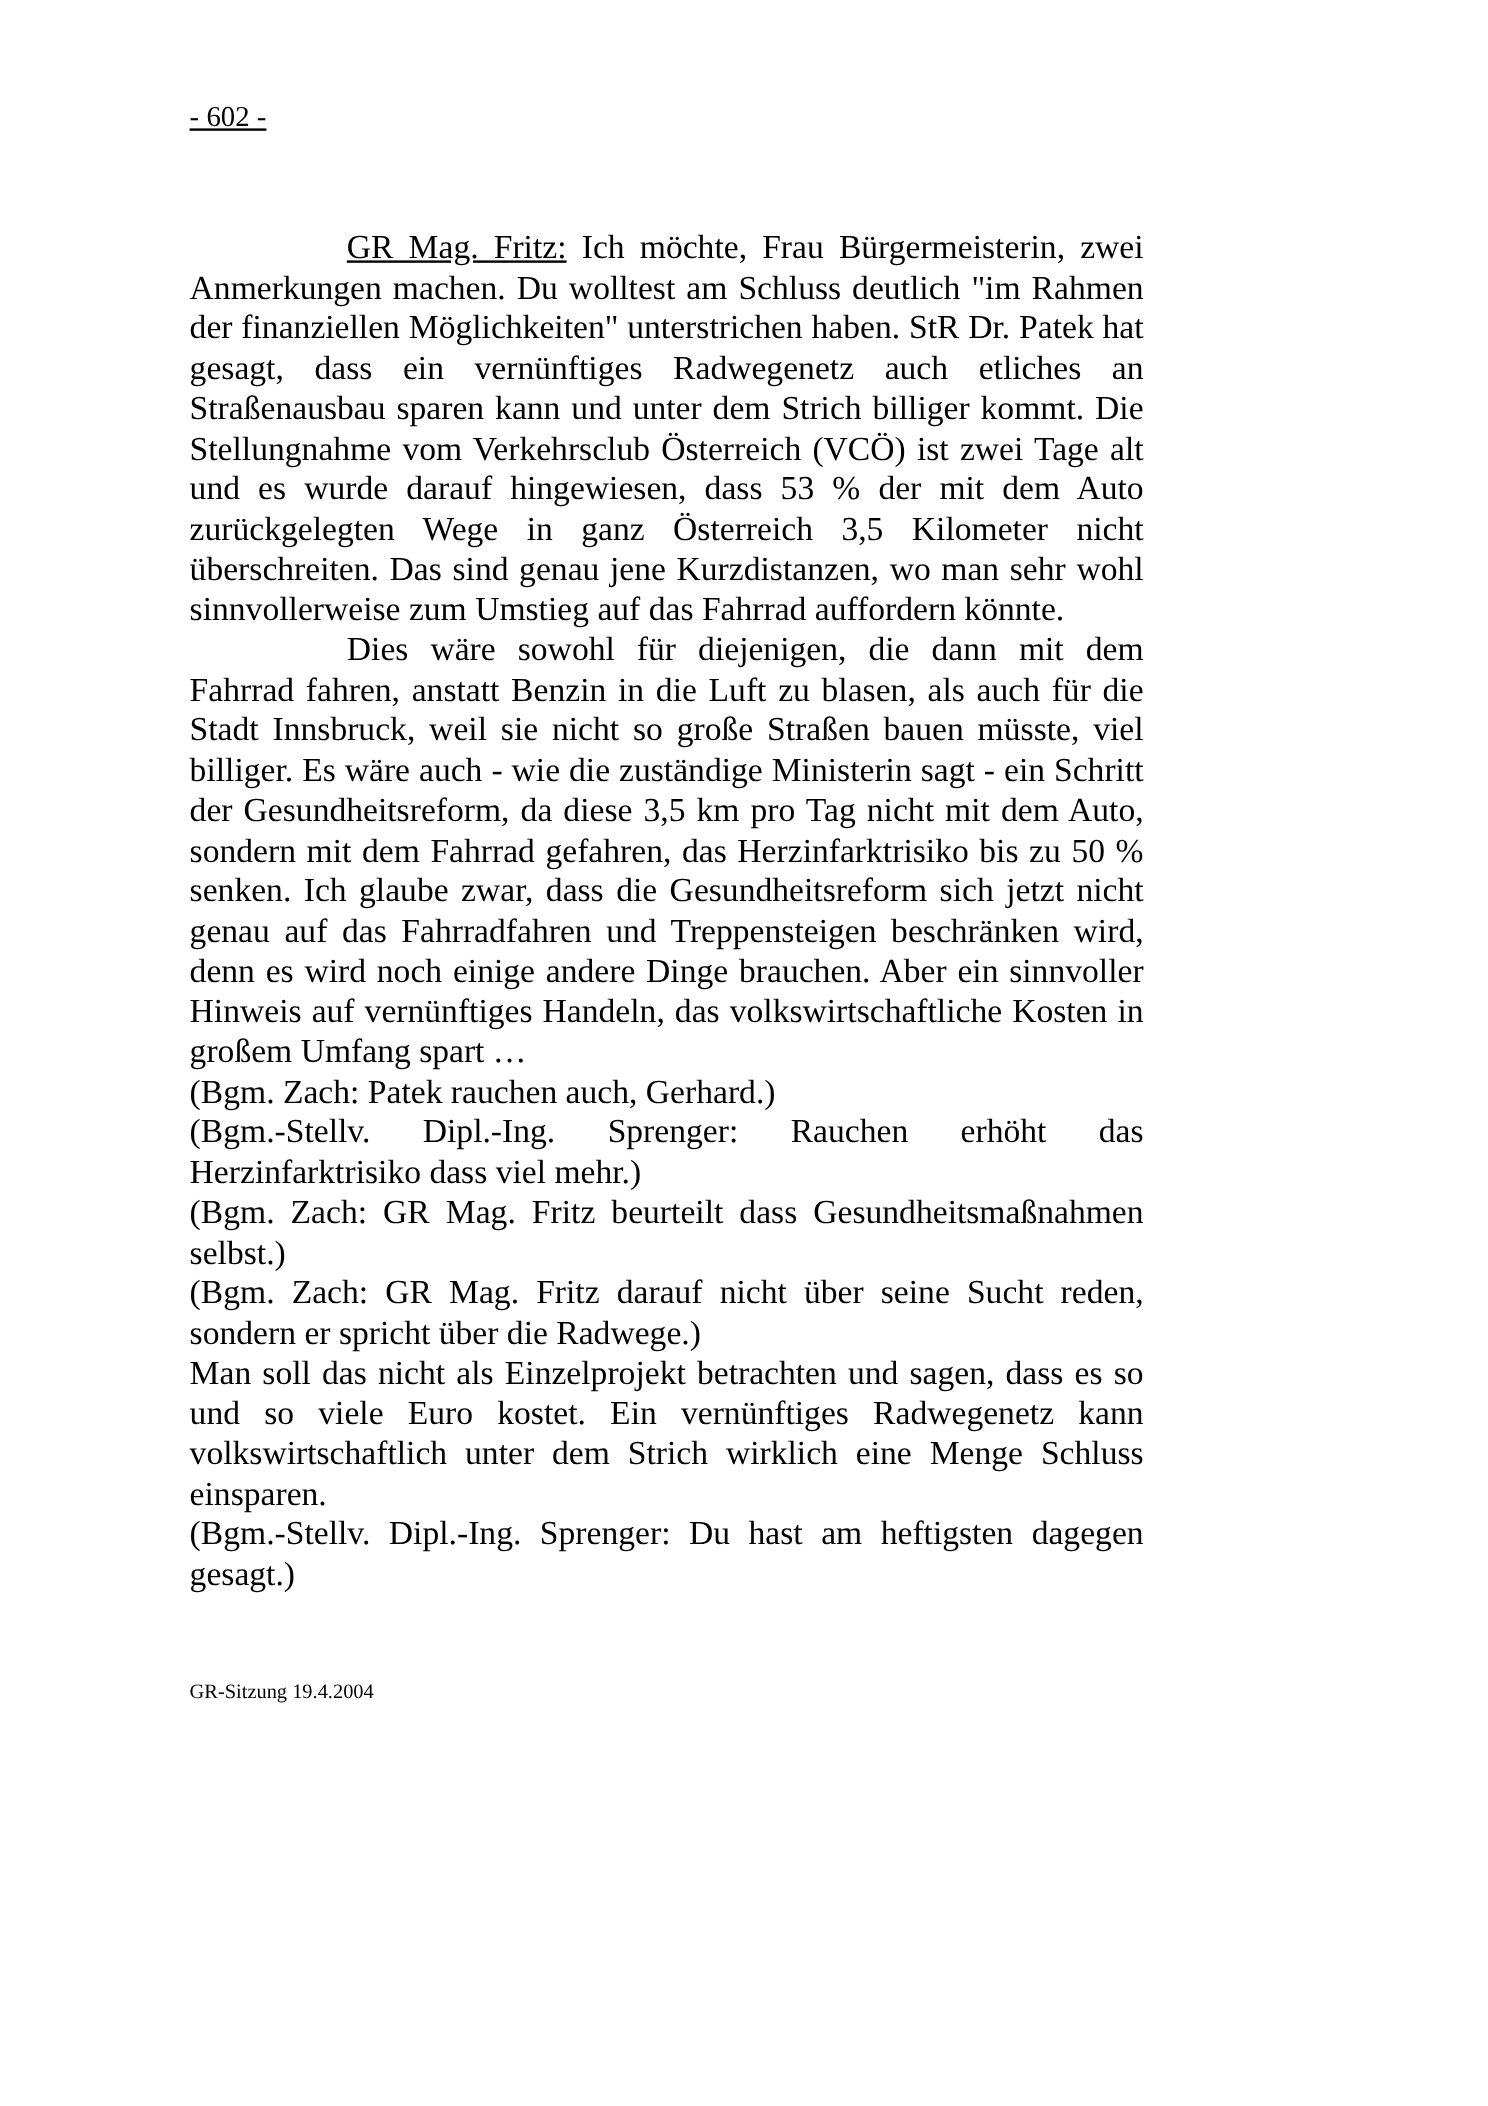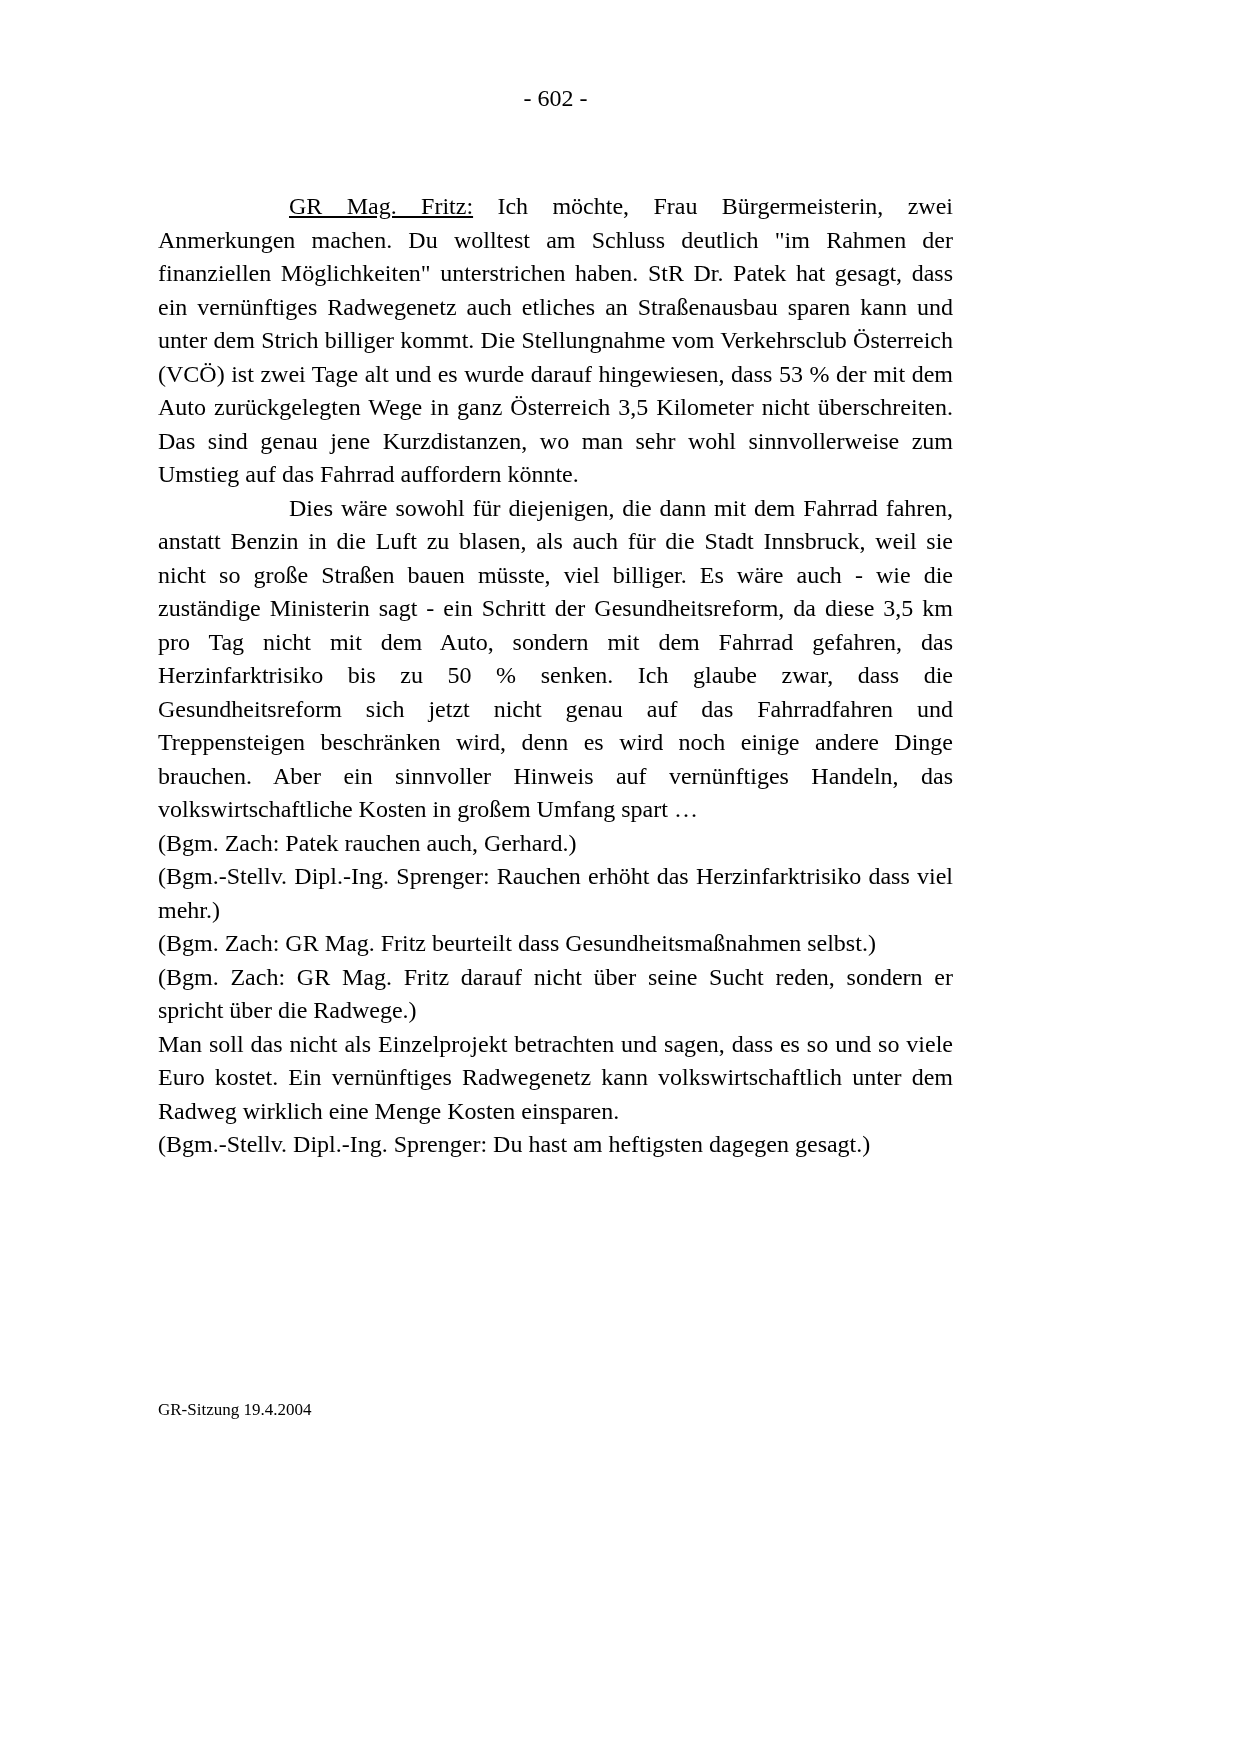--- a/index.html
+++ b/index.html
@@ -19,30 +19,30 @@
     left: 158px;
     top: 0;
     width: 795px;
     height: 1755px;
   }
   .page-number {
     position: absolute;
     top: 84px;
     left: 0;
     width: 100%;
-    text-align: center;
     font-size: 24px;
     line-height: 28px;
+    text-decoration: underline;
   }
   .body-text {
     position: absolute;
     top: 190px;
     left: 0;
     width: 795px;
-    font-size: 24px;
+    font-size: 28px;
     line-height: 33.5px;
     text-align: justify;
   }
   .body-text p {
     margin: 0;
     padding: 0;
   }
   .body-text p.indent {
     text-indent: 131px;
   }
@@ -72,21 +72,21 @@
 
     <p>(Bgm. Zach: Patek rauchen auch, Gerhard.)</p>
 
     <p>(Bgm.-Stellv. Dipl.-Ing. Sprenger: Rauchen erhöht das Herzinfarktrisiko dass viel mehr.)</p>
 
     <p>(Bgm. Zach: GR Mag. Fritz beurteilt dass Gesundheitsmaßnahmen selbst.)</p>
 
 
     <p>(Bgm. Zach: GR Mag. Fritz darauf nicht über seine Sucht reden, sondern er spricht über die Radwege.)</p>
 
-    <p>Man soll das nicht als Einzelprojekt betrachten und sagen, dass es so und so viele Euro kostet. Ein vernünftiges Radwegenetz kann volkswirtschaftlich unter dem Radweg wirklich eine Menge Kosten einsparen.</p>
+    <p>Man soll das nicht als Einzelprojekt betrachten und sagen, dass es so und so viele Euro kostet. Ein vernünftiges Radwegenetz kann volkswirtschaftlich unter dem Strich wirklich eine Menge Schluss einsparen.</p>
 
 
     <p>(Bgm.-Stellv. Dipl.-Ing. Sprenger: Du hast am heftigsten dagegen gesagt.)</p>
 
   </div>
 
   <div class="page-footer">GR-Sitzung 19.4.2004</div>
 
 </div>
 

